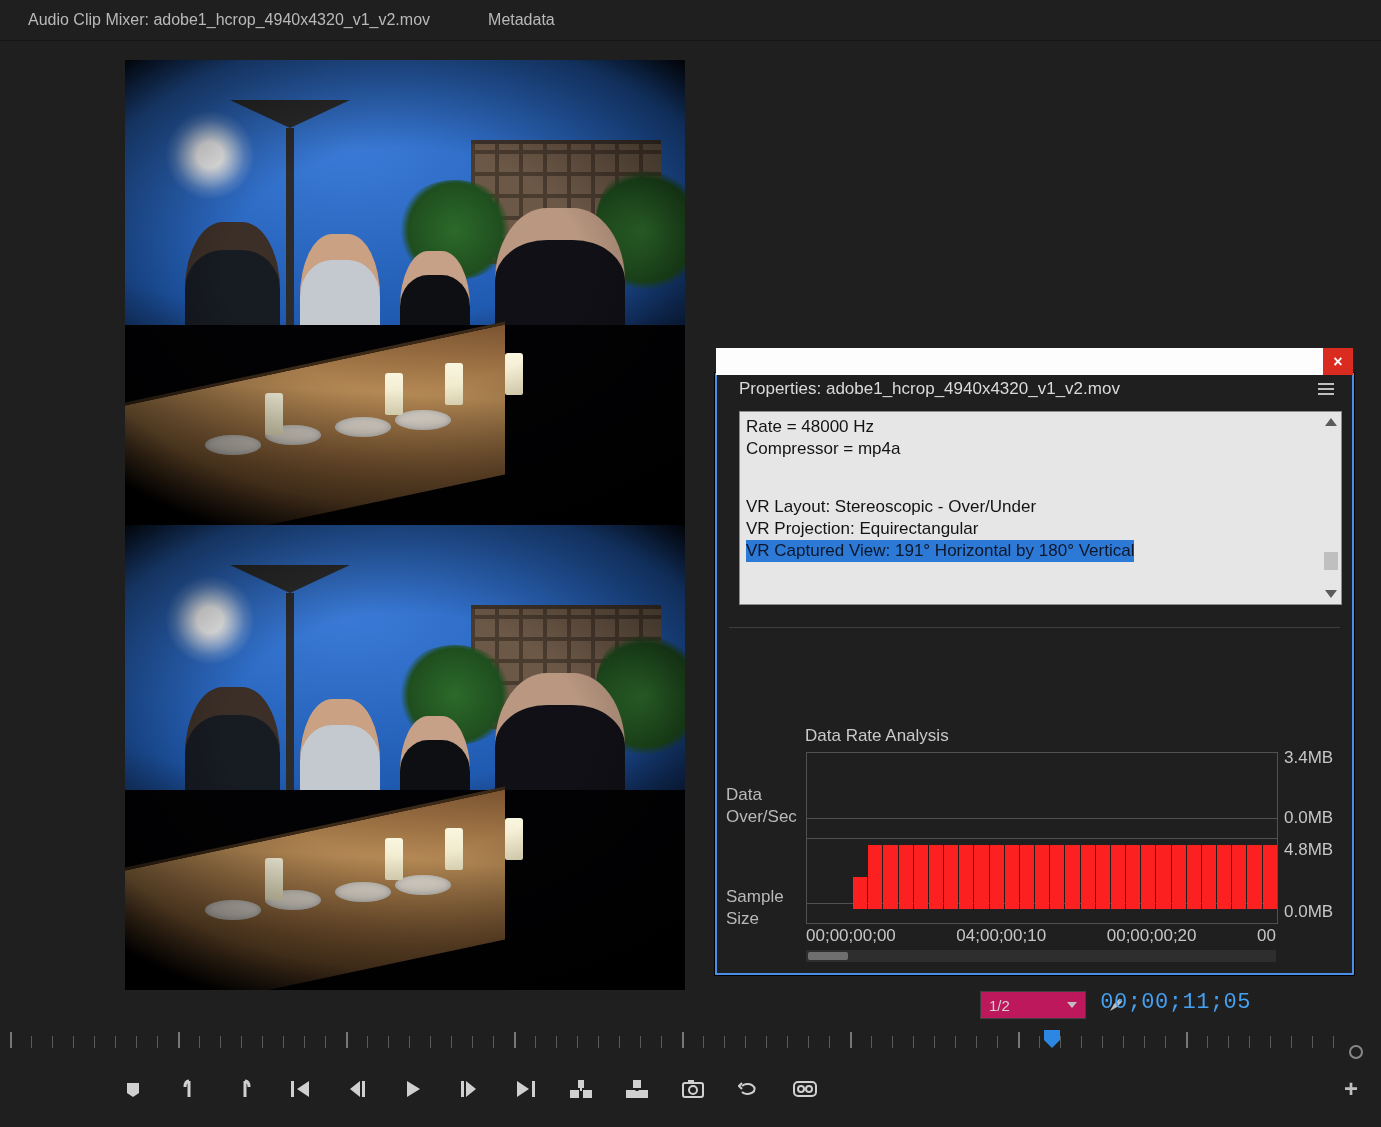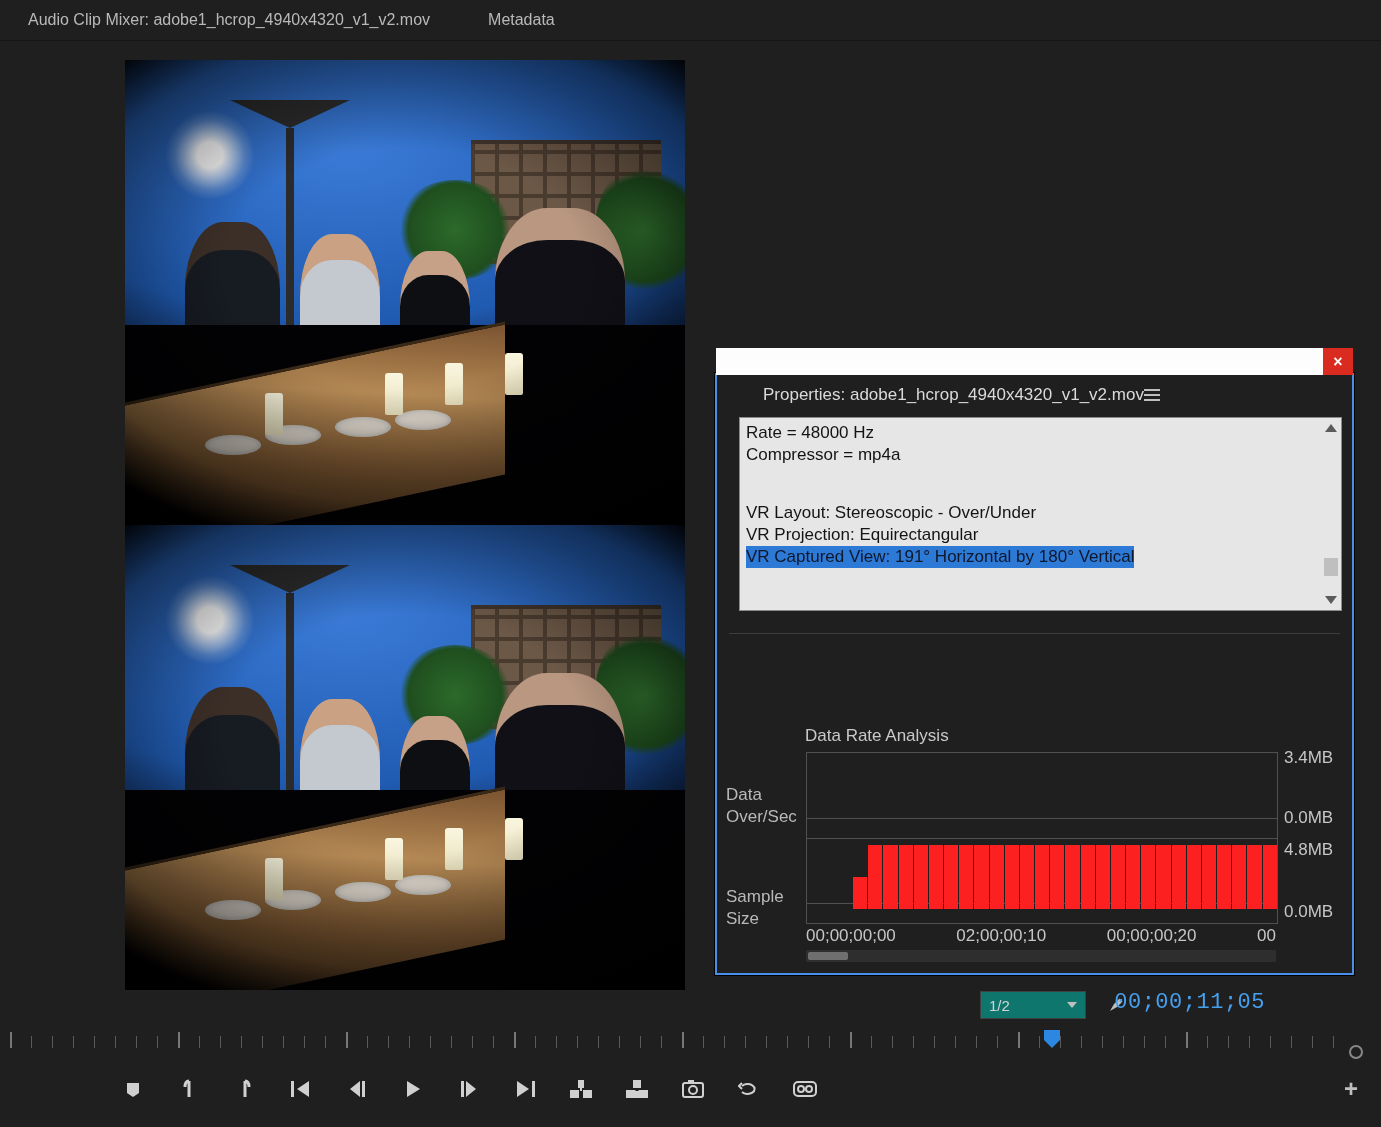--- a/index.html
+++ b/index.html
@@ -162,25 +162,24 @@
   }
   .props-close {
     position:absolute; right:-1px; top:-27px;
     width:30px; height:27px;
     background:#d92b20; color:#fff;
     font-size:16px; line-height:27px; text-align:center;
     font-weight:bold;
     cursor:pointer;
   }
   .props-header {
-    padding:10px 18px 8px 22px;
-    display:flex; align-items:center;
+    padding:4px 18px 8px 22px;
+    display:flex; justify-content:space-between; align-items:center;
     color:#dadada;
     font-size:17px;
-    margin-left:24px;
   }
   .hamburger {
     width:16px; height:12px;
     background:
       linear-gradient(#bfbfbf,#bfbfbf) 0 0/100% 2px no-repeat,
       linear-gradient(#bfbfbf,#bfbfbf) 0 5px/100% 2px no-repeat,
       linear-gradient(#bfbfbf,#bfbfbf) 0 10px/100% 2px no-repeat;
     cursor:pointer;
   }
   .props-listwrap {
@@ -274,36 +273,36 @@
     cursor:pointer;
   }
   
   .footer {
     position:absolute; left:0; right:0; top:990px; height:130px;
     background:#1f1f1f;
   }
   .scale-drop {
     position:absolute; right:295px; top:1px;
     width:88px; height:26px;
-    background:#0f766e;
+    background:#be185d;
     border:1px solid #404040;
     color:#d3d3d3;
     display:flex; align-items:center; justify-content:space-between;
     padding:0 8px; font-size:15px;
     cursor:pointer;
   }
   .scale-drop .chev {
     width:0;height:0;border-left:5px solid transparent;border-right:5px solid transparent;border-top:6px solid #bfbfbf;
   }
   .wrench {
     position:absolute; right:250px; top:2px; width:24px;height:24px;
     color:#bdbdbd; cursor:pointer;
   }
   .timecode {
-    position:absolute; right:116px; top:0;
+    position:absolute; right:130px; top:0;
     color:#46a0f0; font-size:22px; font-family: "Courier New", monospace;
     letter-spacing:0.5px;
   }
   .ruler {
     position:absolute; left:10px; right:40px; top:40px; height:22px;
   }
   .ruler .ticks {
     position:absolute; left:0; right:0; top:6px; height:12px;
     background-image:
       repeating-linear-gradient(90deg,#5a5a5a 0 1px,transparent 1px 21px);
@@ -495,21 +494,21 @@
         <span></span>
         <span></span>
     </div>
   </div>
   <div class="yaxis-label" style="top:-4px;">3.4MB</div>
   <div class="yaxis-label" style="top:56px;">0.0MB</div>
   <div class="yaxis-label" style="top:88px;">4.8MB</div>
   <div class="yaxis-label" style="top:150px;">0.0MB</div>
   <div class="xaxis-labels">
     <span>00;00;00;00</span>
-    <span>02;00;00;10</span>
+    <span>04;00;00;10</span>
     <span>00;00;00;20</span>
     <span>00</span>
   </div>
   <div class="chart-scroll">
     <div class="thumb"></div>
   </div>
 </div>
 
 <div class="footer">
   <div class="scale-drop">

